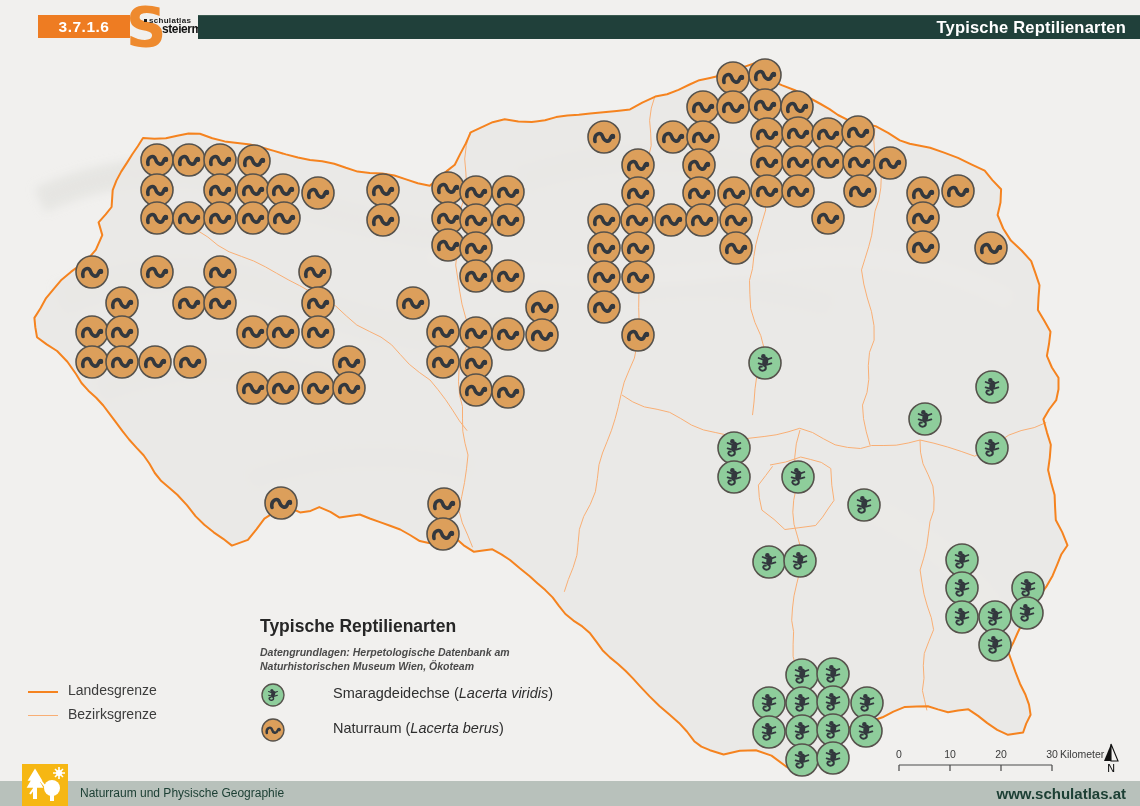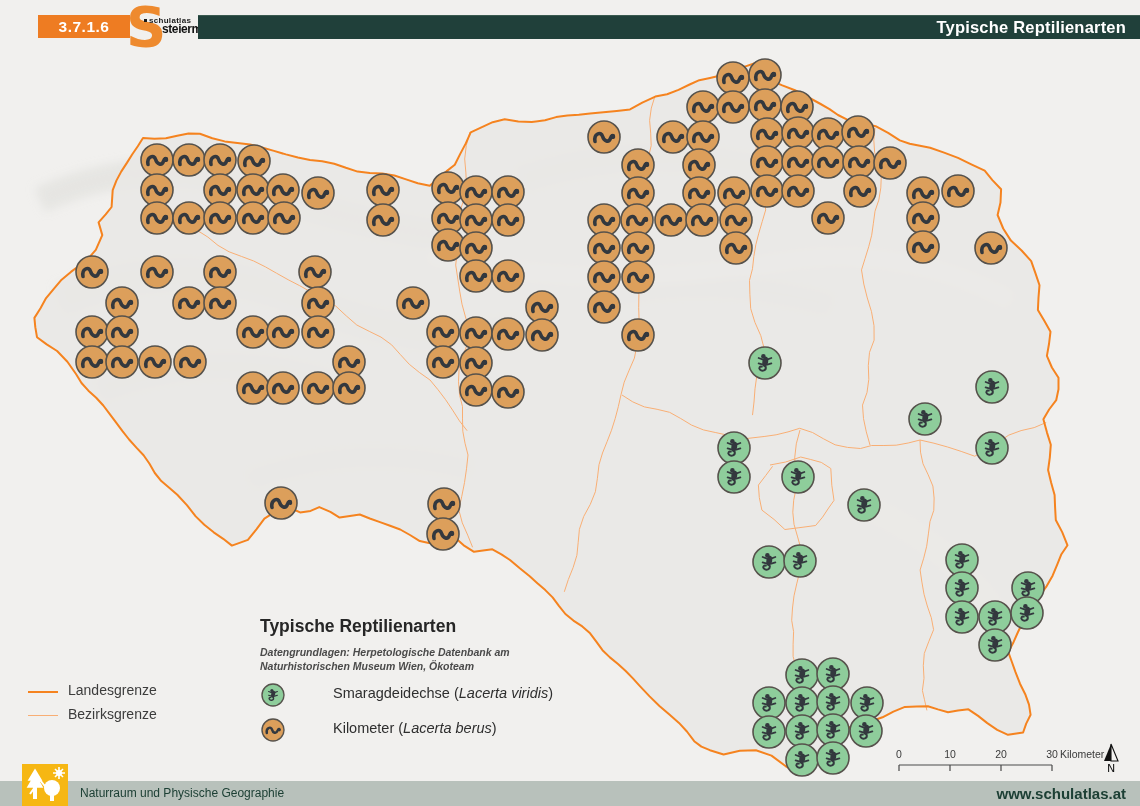--- a/index.html
+++ b/index.html
@@ -690,21 +690,21 @@
         </svg>
       <span class="species-label"><span>Smaragdeidechse (</span><span class="sci">Lacerta viridis</span><span>)</span></span>
     </div>
     <div class="species-row">
       <svg class="legend-icon" width="26" height="26" viewBox="-13 -13 26 26">
           <g>
             <circle r="11" fill="#dc9f5b" stroke="#56524c" stroke-width="1.4"></circle>
             <use href="#snake-icon" transform="scale(0.6875)"></use>
           </g>
         </svg>
-      <span class="species-label"><span>Kilometer (</span><span class="sci">Lacerta berus</span><span>)</span></span>
+      <span class="species-label"><span>Naturraum (</span><span class="sci">Lacerta berus</span><span>)</span></span>
     </div>
   </div>
 
   <div class="scalebar">
     <span class="tick-label" style="left:9px">0</span>
     <span class="tick-label" style="left:60px">10</span>
     <span class="tick-label" style="left:111px">20</span>
     <span class="tick-label" style="left:162px">30</span>
     <span class="unit">Kilometer</span>
     <svg width="200" height="30">

